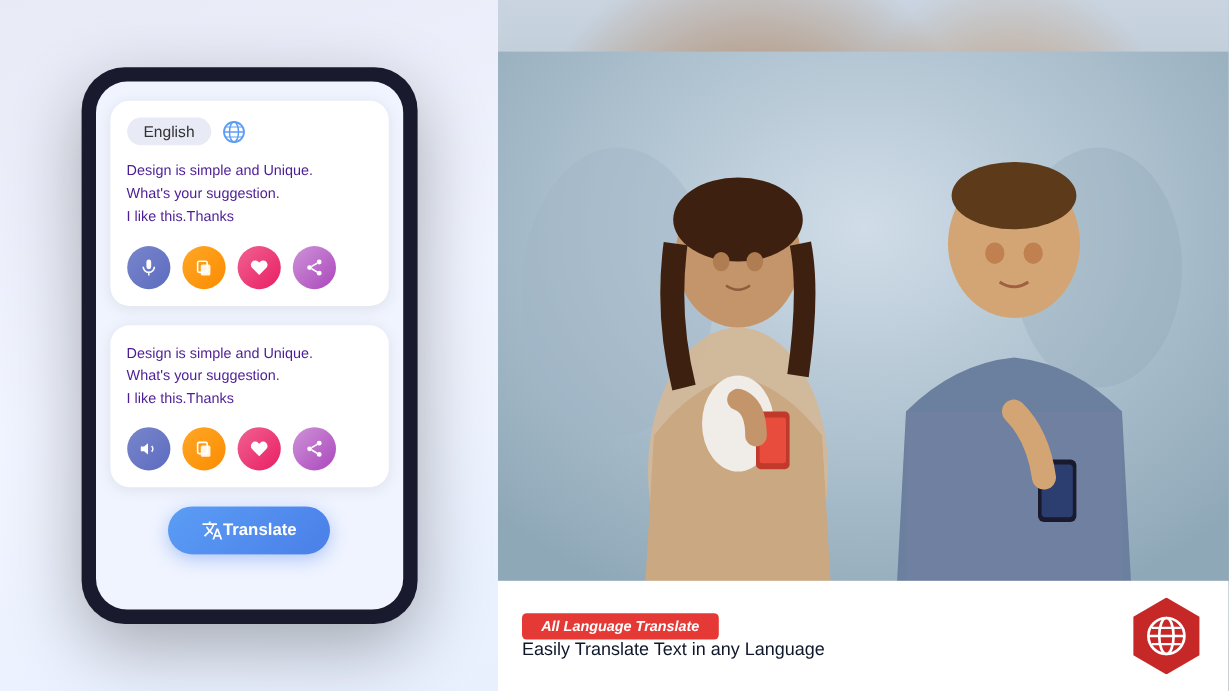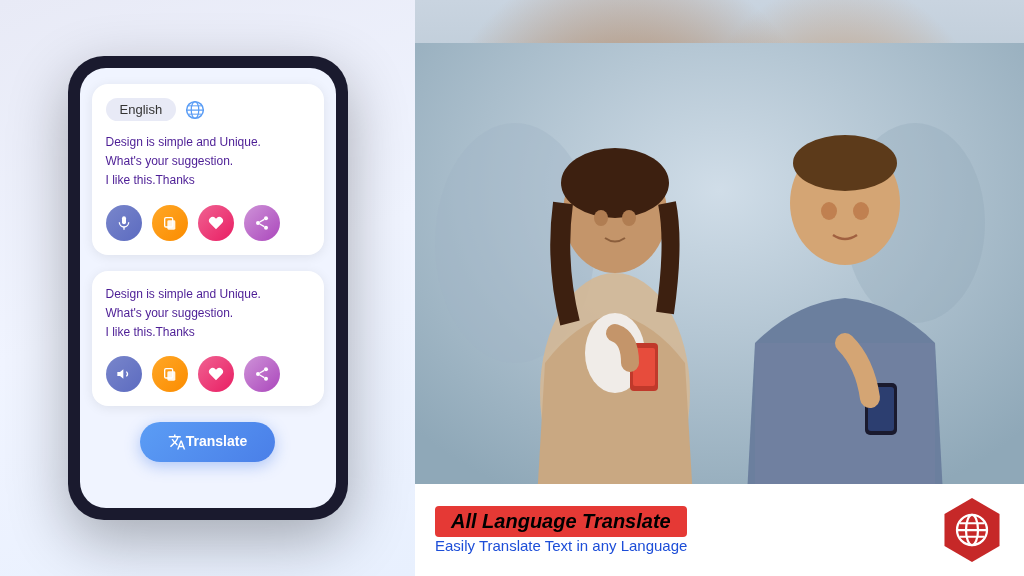--- a/index.html
+++ b/index.html
@@ -171,33 +171,33 @@
       align-items: center;
       justify-content: space-between;
     }
 
     .banner-content {
       flex: 1;
     }
 
     .banner-title {
       background: #e53935;
-      color: #000000;
-      font-size: 20px;
+      color: #ffffff;
+      font-size: 12px;
       font-weight: 800;
       padding: 4px 16px;
       border-radius: 4px;
       display: inline-block;
       margin-bottom: 0;
       font-style: italic;
     }
 
     .banner-subtitle {
       font-size: 15px;
-      color: #1d4ed8;
+      color: #0f172a;
       font-weight: 400;
     }
 
     .banner-icon {
       width: 64px;
       height: 64px;
       background: #c62828;
       border-radius: 10px;
       display: flex;
       align-items: center;

